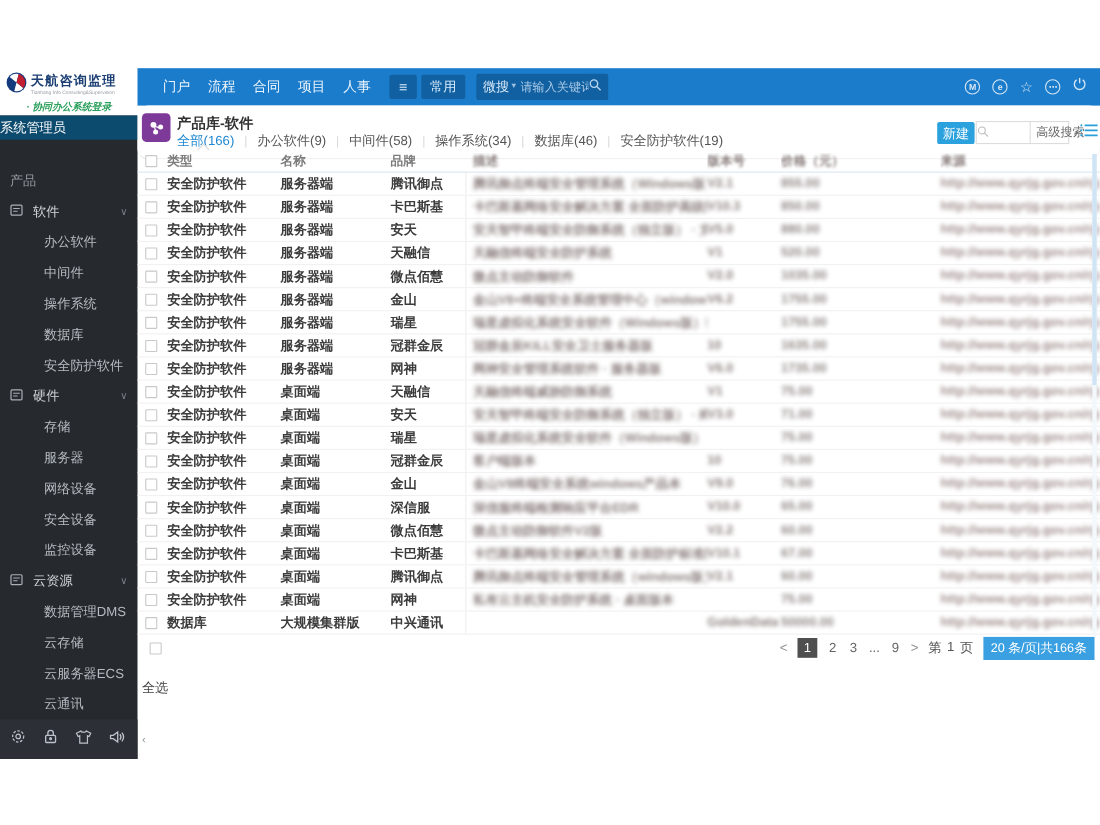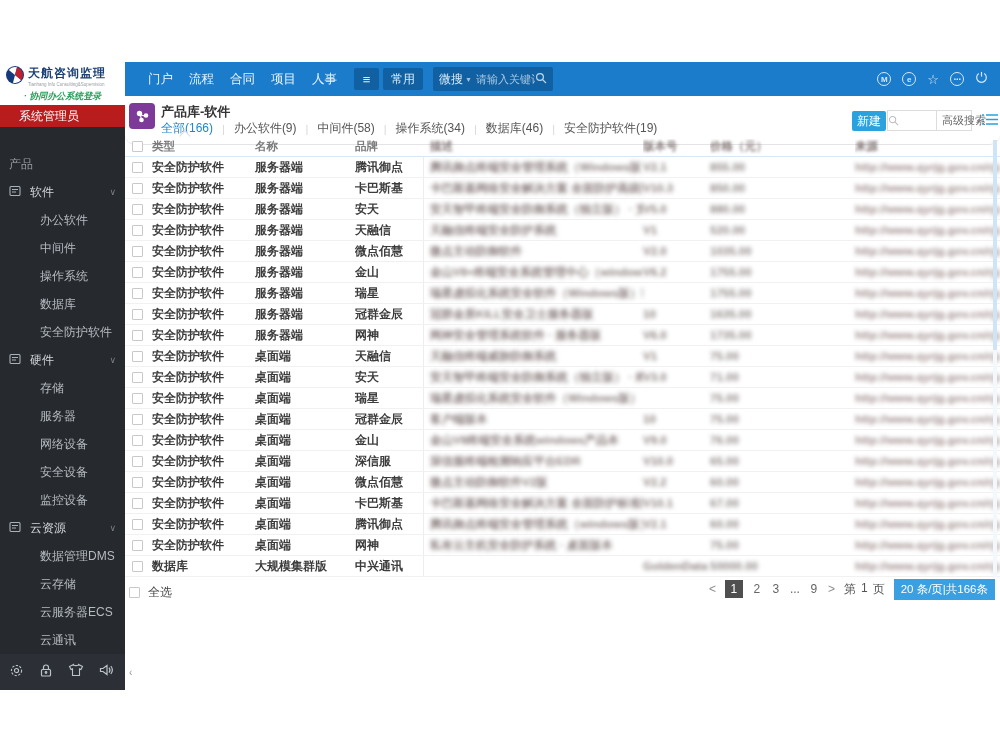--- a/index.html
+++ b/index.html
@@ -17,32 +17,32 @@
 
   
   .topbar{ position:absolute; left:125px; top:62px; width:875px; height:34px; background:#1b7ccb;
            display:flex; align-items:center; padding-left:15px; }
   .nav-item{ color:#e9f3fc; font-size:12.5px; margin:0 8px; cursor:default; white-space:nowrap; }
   .nav-box{ background:#1161a2; height:22px; border-radius:2px; color:#d9eafa;
             display:flex; align-items:center; justify-content:center; }
   .menu-box{ width:25px; margin-left:9px; font-size:13px; }
   .common-box{ padding:0 8px; margin-left:4px; font-size:12px; }
   .searchbox{ margin-left:10px; width:120px; height:24px; background:#1161a2; border-radius:2px;
-              display:flex; align-items:center; padding:0 6px; }
+              display:flex; align-items:center; padding:0 6px;font-family:Liberation Mono, monospace; }
   .searchbox .ms{ color:#d9eafa; font-size:12px; white-space:nowrap; }
   .searchbox .caret{ font-size:7px; margin:0 4px 0 2px; color:#9cc0e2; }
   .searchbox .ph{ color:#a6c6e4; font-size:11px; white-space:nowrap; overflow:hidden; flex:1; }
   .top-icons{ margin-left:auto; margin-right:12px; display:flex; align-items:center; gap:11px; }
   .icon-circle{ width:14px; height:14px; border:1.2px solid #d7e7f7; border-radius:50%; color:#d7e7f7;
                 font-size:8px; font-weight:bold; display:flex; align-items:center; justify-content:center; }
   .icon-star{ color:#d7e7f7; font-size:13px; line-height:13px; }
 
   
   .sidebar{ position:absolute; left:0; top:105px; width:125px; height:585px; background:#26292d; }
-  .sb-role{ height:22px; line-height:22px; background:#b91c1c; color:#fff; font-size:12px; padding-left:19px; }
+  .sb-role{ height:22px; line-height:22px; background:#0c4a6e; color:#fff; font-size:12px; padding-left:0; }
   .sb-section{ height:27px; line-height:27px; color:#979da5; font-size:12px; padding-left:9px;margin-top:24px; }
   .sb-group{ height:28px; display:flex; align-items:center; padding-left:9px; color:#d2d6db; font-size:12px; cursor:default; }
   .sb-group svg{ margin-right:9px; flex:none; }
   .sb-group .chev{ margin-left:auto; margin-right:9px; color:#7a8089; font-size:9px; }
   .sb-item{ height:28px; line-height:28px; padding-left:40px; color:#b6bcc3; font-size:12px; white-space:nowrap; cursor:default; }
   .sb-footer{ position:absolute; left:0; bottom:0; width:125px; height:36px; background:#2c3036;
               display:flex; align-items:center; padding:0 6px 0 9px; gap:15px; }
   .sb-footer .fchev{ margin-left:auto; color:#8b9199; font-size:10px; }
 
   
@@ -80,22 +80,22 @@
   .c-desc { width:219px; padding-left:6px; font-size:11.5px; flex:none; }
   .c-ver  { width:67px; font-size:11.5px; flex:none; }
   .c-price{ width:145px; font-size:11.5px; flex:none; }
   .c-src  { flex:1; font-size:11.5px; }
   .cb{ width:11px; height:11px; border:1px solid #c9c9c9; border-radius:1px; background:#fff; cursor:pointer; }
   .blur   { filter:blur(2px); color:#8f8282; }
   .blur-th{ filter:blur(1.6px); color:#8a7d7d; }
   .src-txt  { color:#a28f8f; }
   .price-txt{ color:#938a8a; }
 
-  .select-all{ position:absolute; left:129px; top:584px; display:flex; align-items:center; gap:8px;
-               font-size:12px; color:#444; }
+  .select-all{ position:absolute; left:129px; top:584px; display:flex; align-items:center; gap:22px;
+               font-size:12px; color:#444;flex-direction:column; }
 
   .pagination{ position:absolute; right:5px; top:579px; display:flex; align-items:center; gap:9px;
                font-size:12px; color:#666; height:20px; }
   .pg{ min-width:10px; text-align:center; cursor:pointer; }
   .pg.active{ background:#4f4f4f; color:#fff; width:18px; height:18px; line-height:18px; min-width:18px; }
   .pg-arrow{ color:#8c8c8c; cursor:pointer; }
   .pg-jump{ color:#555; display:flex; gap:5px; }
   .pg-badge{ background:#3aa0e2; color:#fff; padding:3px 7px; font-size:11.5px; white-space:nowrap; cursor:pointer; }
 
   .scroll-track{ position:absolute; left:993px; top:140px; width:4px; height:438px; background:#f2f8fc; }

